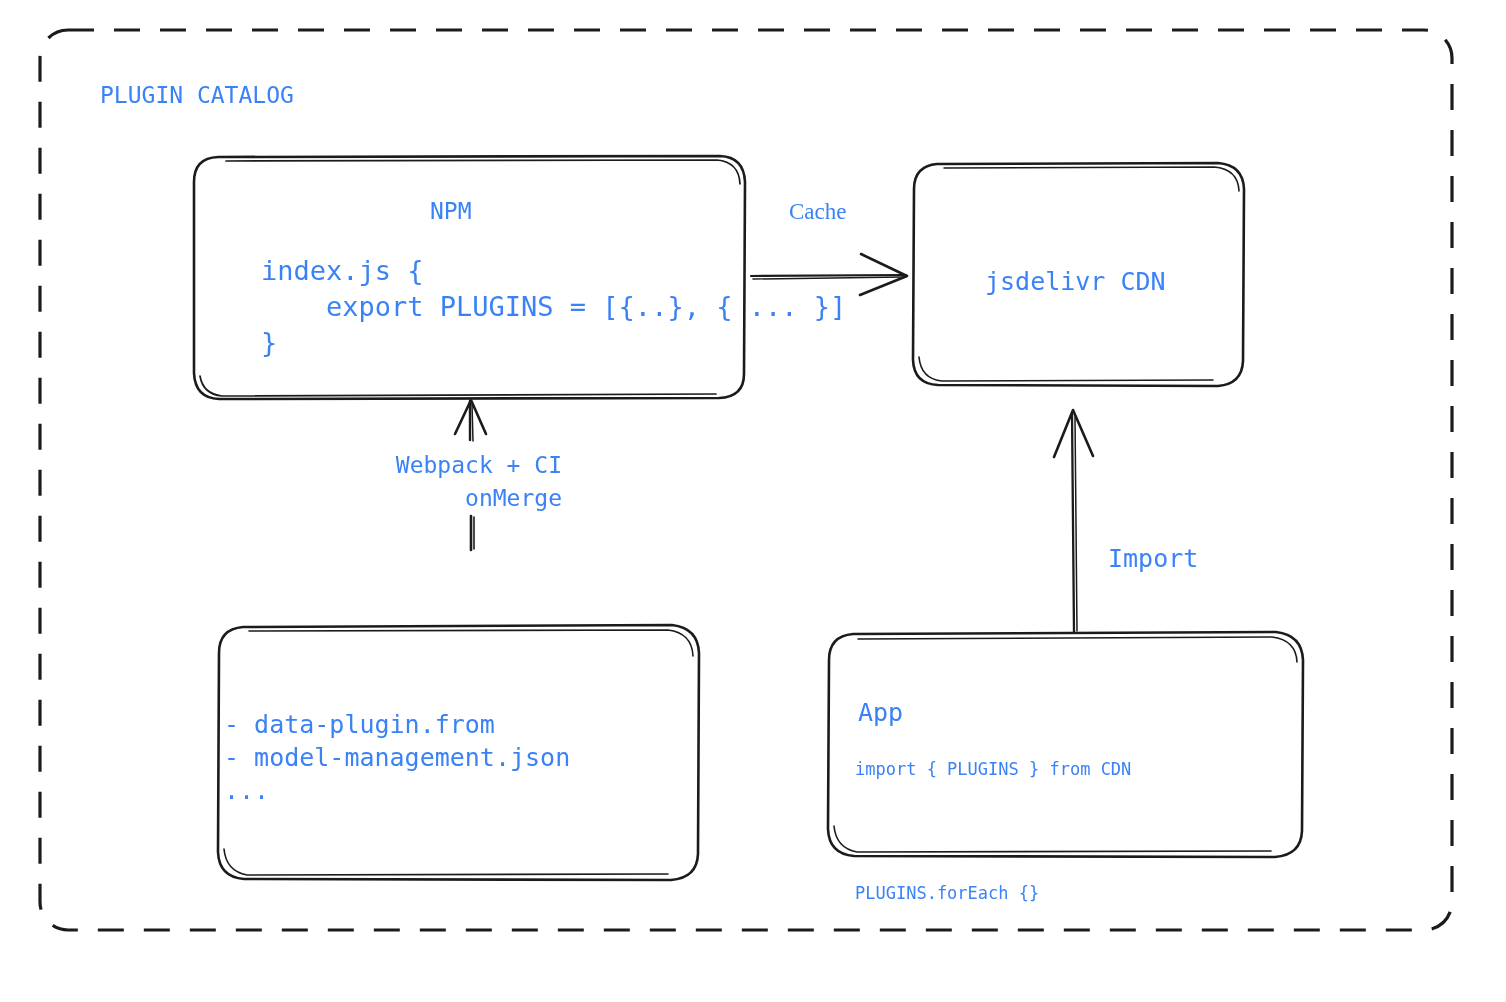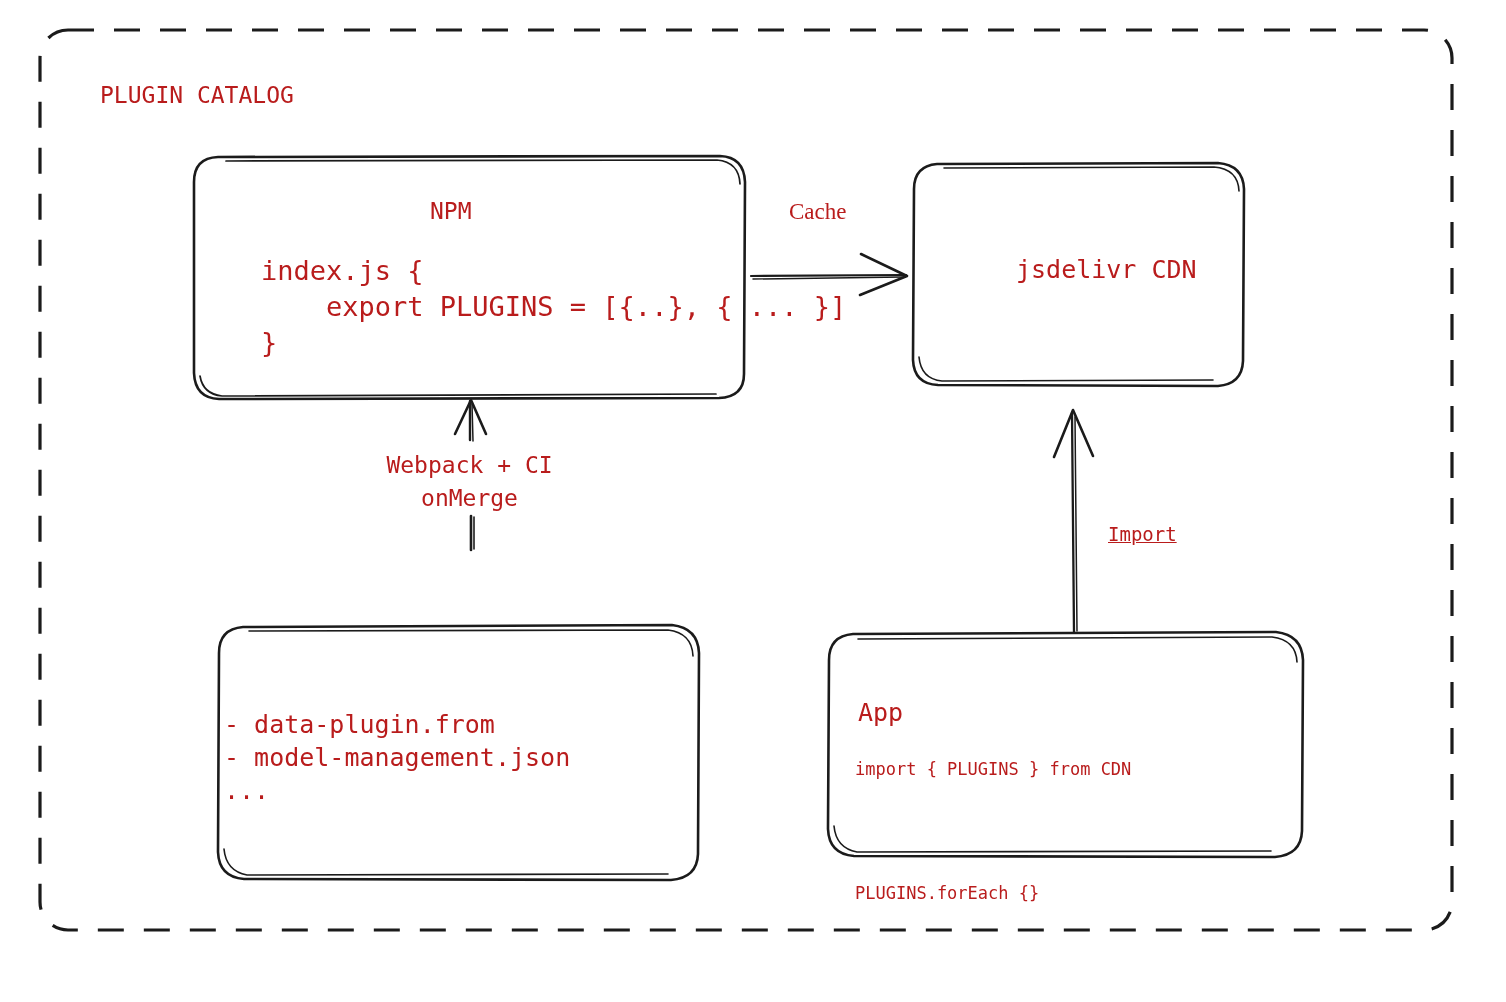--- a/index.html
+++ b/index.html
@@ -26,21 +26,21 @@
     left: 0;
     top: 0;
     width: 1506px;
     height: 1002px;
     pointer-events: none;
   }
   .txt {
     position: absolute;
     white-space: pre;
     font-family: "DejaVu Sans Mono", monospace;
-    color: #b91c1c;
+    color: #3b82f6;
     letter-spacing: 0px;
   }
   .group-title {
     font-size: 23px;
     left: 100px;
     top: 82px;
   }
   .npm-title {
     font-size: 23px;
     left: 430px;
@@ -49,53 +49,51 @@
   .npm-code {
     font-size: 27px;
     left: 218px;
     top: 253px;
     line-height: 36px;
     margin-left: 43px;
   }
   .cdn-title {
     font-size: 25px;
     left: 985px;
-    top: 255px;
-    margin-left: 31px;
+    top: 267px;
   }
   .cache-label {
     font-size: 23px;
     left: 789px;
     top: 199px;
     font-family: Liberation Serif, serif;
   }
   .webpack-label {
     font-size: 23px;
     left: 377px;
     top: 449px;
     line-height: 33px;
-    text-align: center;
+    text-align: right;
     width: 185px;
   }
   .repo-label {
     font-size: 25px;
     left: 288px;
     top: 567px;
   }
   .repo-code {
     font-size: 25px;
     left: 224px;
     top: 708px;
     line-height: 33px;
   }
   .import-label {
-    font-size: 19px;
+    font-size: 25px;
     left: 1108px;
-    top: 523px;
-    text-decoration: underline;
+    top: 544px;
   }
   .app-title {
     font-size: 25px;
     left: 858px;
     top: 680px;
     margin-top: 18px;
   }
   .app-code {
     font-size: 17px;
     left: 855px;

